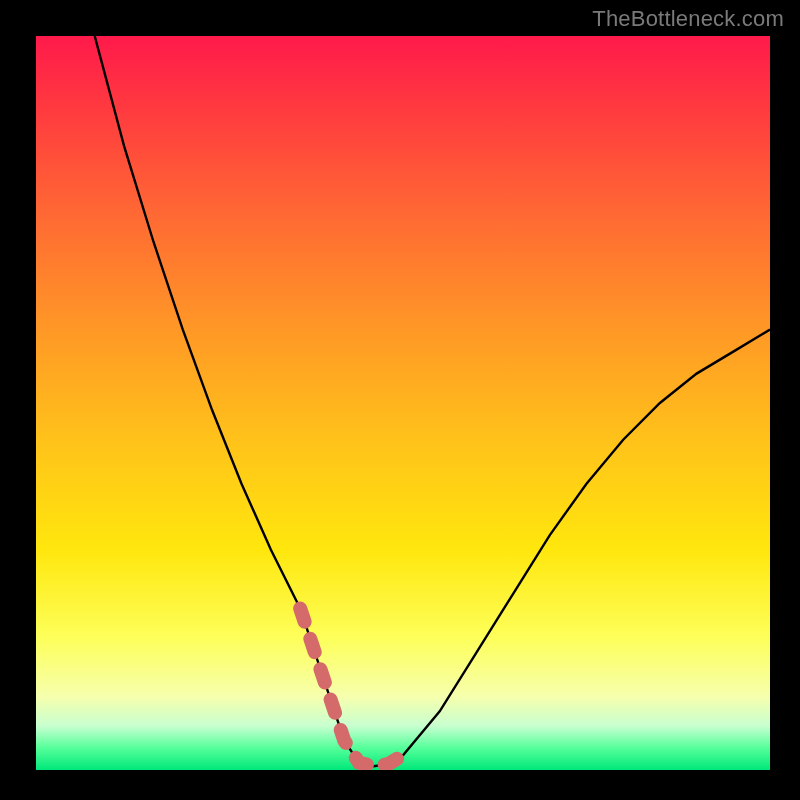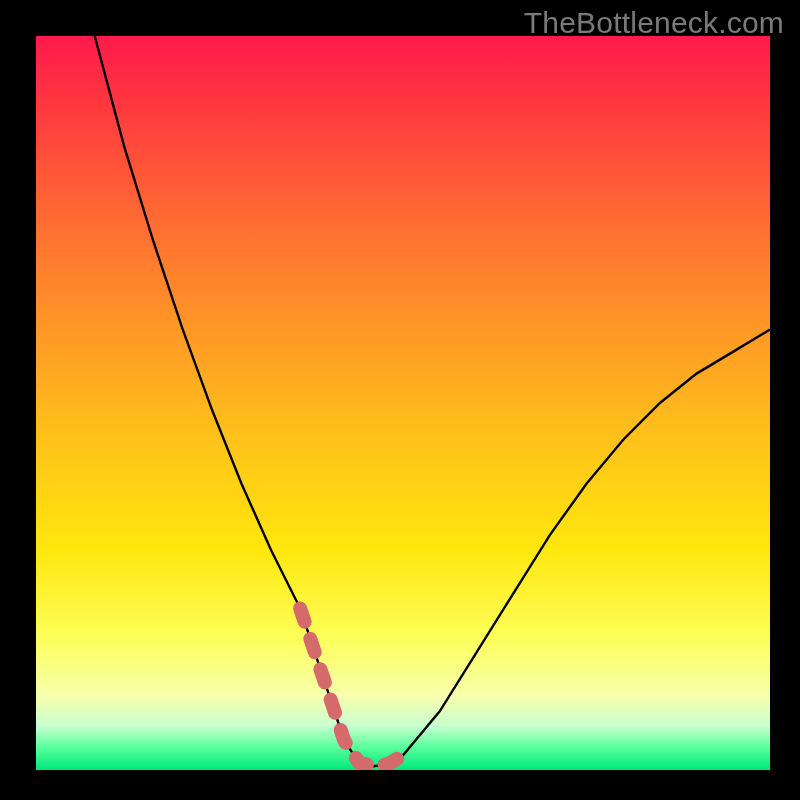--- a/index.html
+++ b/index.html
@@ -49,21 +49,21 @@
     position: absolute;
     inset: 0;
     width: 100%;
     height: 100%;
   }
   .watermark {
     position: absolute;
     top: 6px;
     right: 16px;
     color: #7a7a7a;
-    font-size: 30px;
+    font-size: 22px;
     letter-spacing: 0.2px;
     user-select: none;
   }
   .curve-path {
     fill: none;
     stroke: #000;
     stroke-width: 2.4;
   }
   .marker-path {
     fill: none;

